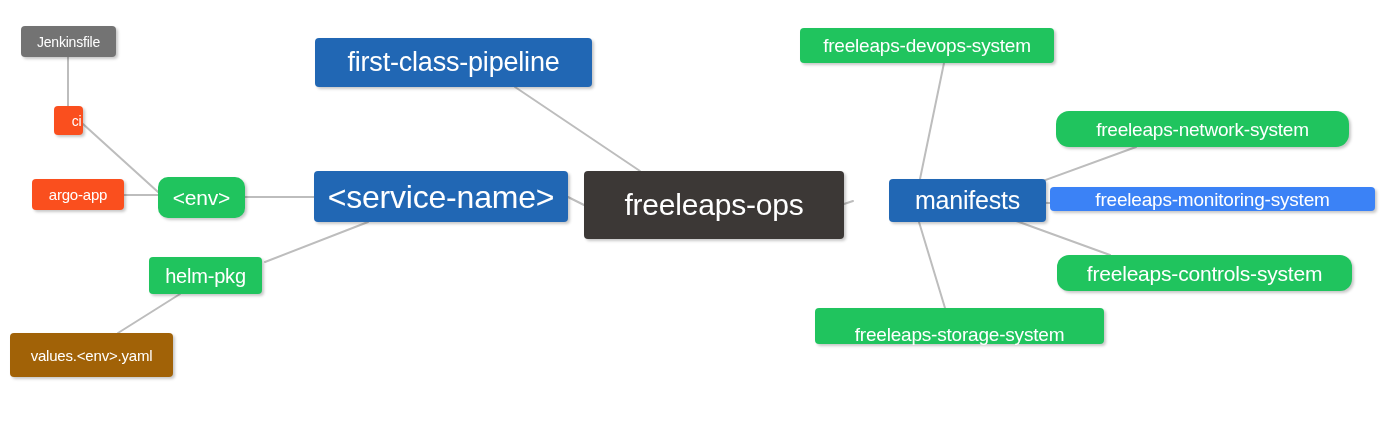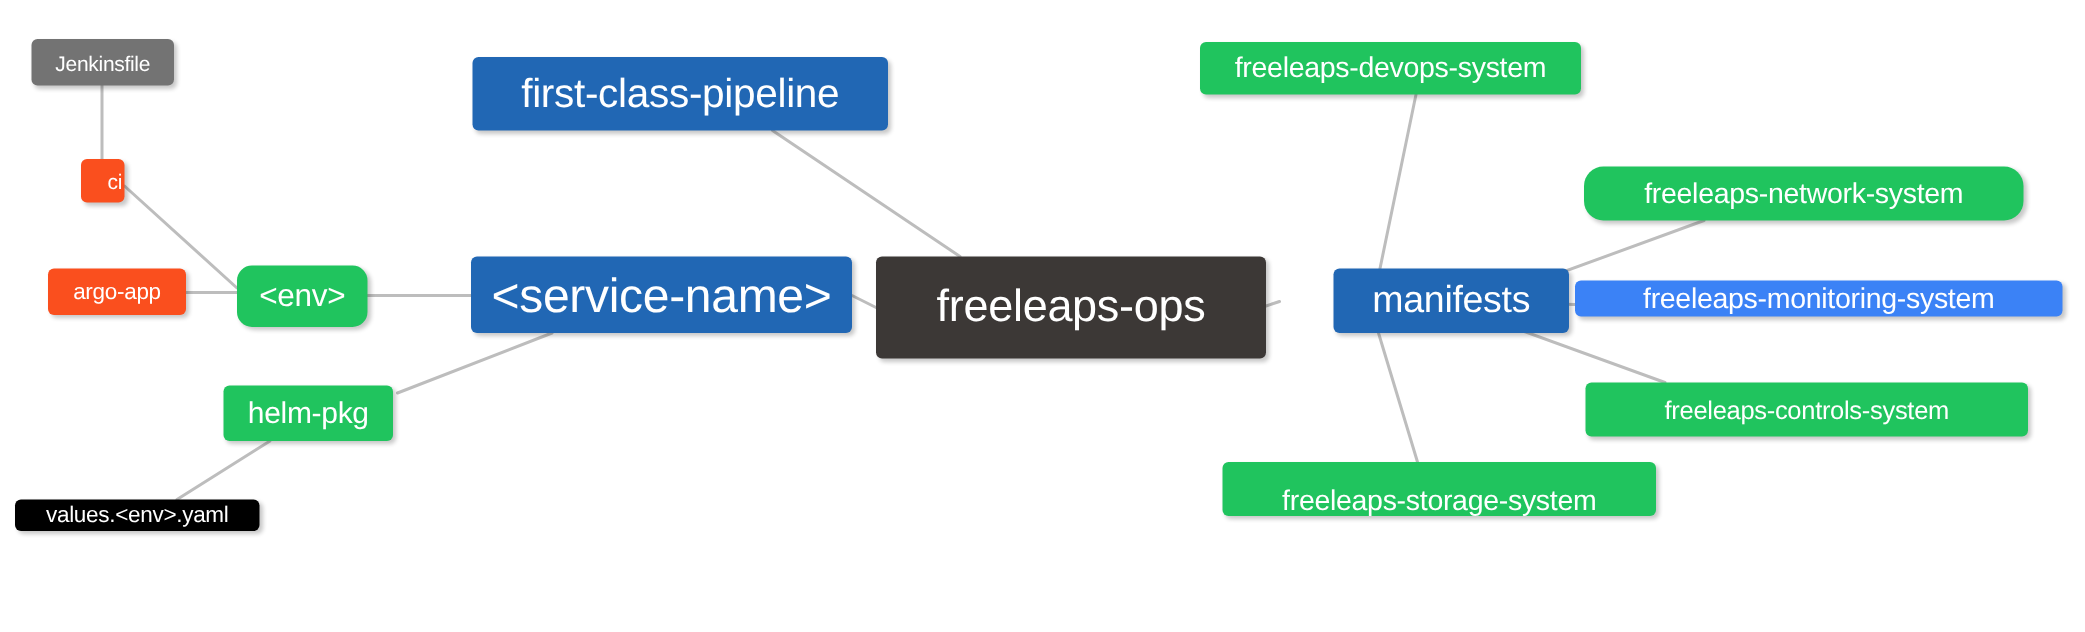--- a/index.html
+++ b/index.html
@@ -86,32 +86,32 @@
       </div>
       <div class="node" style="left: 21px; top: 26px; width: 95px; height: 31px; background: #737373; color: rgb(255, 255, 255); font-size: 14px;">
         <span class="node-label">Jenkinsfile</span>
       </div>
       <div class="node" style="left: 54px; top: 106px; width: 29px; height: 29px; background: rgb(250, 79, 30); color: rgb(255, 255, 255); font-size: 14px; padding-left: 16px;">
         <span class="node-label">ci</span>
       </div>
       <div class="node" style="left: 32px; top: 179px; width: 92px; height: 31px; background: rgb(250, 79, 30); color: rgb(255, 255, 255); font-size: 15px;">
         <span class="node-label">argo-app</span>
       </div>
-      <div class="node" style="left: 10px; top: 333px; width: 163px; height: 21px; background: #000000; color: rgb(255, 255, 255); font-size: 15px;">
+      <div class="node" style="left: 10px; top: 333px; width: 163px; height: 44px; background: #a16207; color: rgb(255, 255, 255); font-size: 15px;">
         <span class="node-label">values.&lt;env&gt;.yaml</span>
       </div>
       <div class="node" style="left: 800px; top: 28px; width: 254px; height: 35px; background: rgb(32, 196, 94); color: rgb(255, 255, 255); font-size: 19px;">
         <span class="node-label">freeleaps-devops-system</span>
       </div>
       <div class="node" style="left: 1056px; top: 111px; width: 293px; height: 36px; background: rgb(32, 196, 94); color: rgb(255, 255, 255); font-size: 19px; border-radius: 13px;">
         <span class="node-label">freeleaps-network-system</span>
       </div>
       <div class="node" style="left: 1050px; top: 187px; width: 325px; height: 24px; background: #3b82f6; color: rgb(255, 255, 255); font-size: 19px;">
         <span class="node-label">freeleaps-monitoring-system</span>
       </div>
-      <div class="node" style="left: 1057px; top: 255px; width: 295px; height: 36px; background: rgb(32, 196, 94); color: rgb(255, 255, 255); font-size: 17px;">
+      <div class="node" style="left: 1057px; top: 255px; width: 295px; height: 36px; background: rgb(32, 196, 94); color: rgb(255, 255, 255); font-size: 21px; border-radius: 12px;">
         <span class="node-label">freeleaps-controls-system</span>
       </div>
       <div class="node" style="left: 815px; top: 308px; width: 289px; height: 36px; background: rgb(32, 196, 94); color: rgb(255, 255, 255); font-size: 19px; align-items: flex-end;">
         <span class="node-label">freeleaps-storage-system</span>
       </div>
     </div>
 </div>
 
 </body></html>

